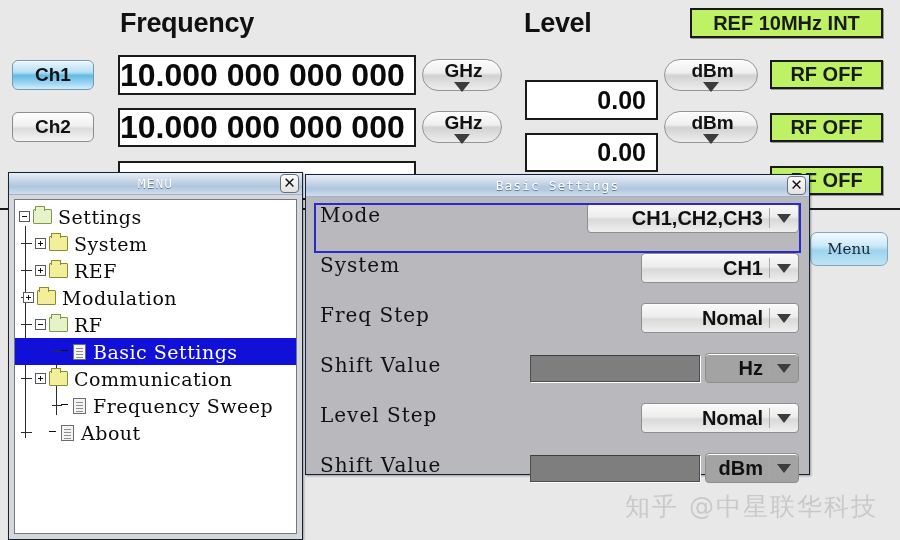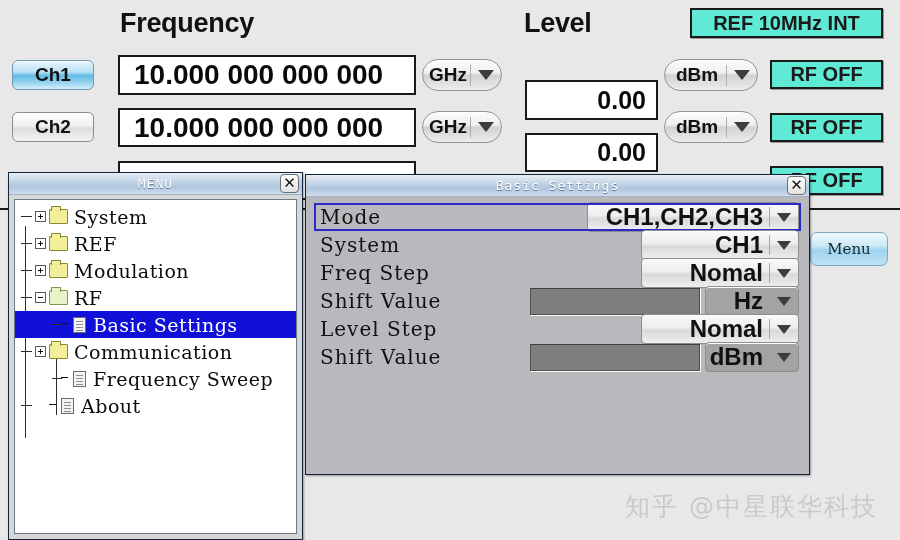--- a/index.html
+++ b/index.html
@@ -33,46 +33,47 @@
                  border-color:#6d9bb5;}
 
   
   .valbox{
     background:#fff;border:2px solid #1a1a1a;
     box-sizing:border-box;
     display:flex;align-items:center;
     font-weight:bold;color:#0a0a0a;
     letter-spacing:0px;
   }
-  .valbox.freq{font-size:28px;padding-left:14px;}
+  .valbox.freq{font-size:32px;}
   .valbox.lvl{font-size:25px;justify-content:flex-end;padding-right:10px;margin-top:25px;}
 
   
   .unit-dd{
     height:32px;box-sizing:border-box;
     border:1px solid #949494;border-radius:16px;
     background:linear-gradient(to bottom,#fcfcfc 0%,#efefef 42%,#d2d2d2 52%,#ededed 100%);
     display:flex;align-items:center;
     box-shadow:inset 0 1px 0 #fff;
+    flex-direction:column;
   }
   .unit-dd .u-txt{
     flex:1;text-align:center;font-size:19px;font-weight:bold;color:#111;
     padding-left:3px;
   }
   .unit-dd .u-sep{width:1px;height:70%;background:#aeaeae;}
   .unit-dd .u-arr{width:30px;display:flex;align-items:center;justify-content:center;}
   .caret{
     width:0;height:0;border-left:8px solid transparent;border-right:8px solid transparent;
     border-top:10px solid #3c3c3c;
   }
   .caret.sm{border-left-width:7px;border-right-width:7px;border-top-width:9px;}
 
   
   .orange{
-    background:#5eead4;border:2px solid #1a1a1a;box-sizing:border-box;
+    background:#bef264;border:2px solid #1a1a1a;box-sizing:border-box;
     display:flex;align-items:center;justify-content:center;
     font-weight:bold;color:#1a1a1a;
     box-shadow:1px 1px 0 rgba(0,0,0,.35);
   }
 
   
   .menu-btn{
     border:1px solid #7fa8bd;border-radius:7px;box-sizing:border-box;
     background:linear-gradient(to bottom,#f0f9fe 0%,#cfeaf8 38%,#9ed3ee 55%,#bfe4f6 100%);
     display:flex;align-items:center;justify-content:center;
@@ -144,34 +145,34 @@
     content:"";position:absolute;left:2px;right:2px;top:3px;height:1px;
     background:#8f8f8f;box-shadow:0 3px 0 #8f8f8f,0 6px 0 #8f8f8f,0 9px 0 #8f8f8f;
   }
   
   .tline-v{position:absolute;width:1px;background:#2b2b2b;}
   .tline-h{position:absolute;height:1px;background:#2b2b2b;}
 
   
   .dlg-body{position:absolute;left:0;right:0;top:22px;bottom:0;
             background:#b8b8bd;padding:6px 8px 0 8px;box-sizing:border-box;}
-  .frow{height:28px;display:flex;align-items:center;position:relative;}
+  .frow{height:50px;display:flex;position:relative;}
   .flabel{
     font-family:"DejaVu Serif", serif;font-size:20px;color:#111;
     letter-spacing:1px;padding-left:6px;
   }
   .fctl{position:absolute;right:2px;display:flex;align-items:center;}
   .dd{
     height:30px;box-sizing:border-box;
     border:1px solid #8e8e8e;border-radius:4px;
     background:linear-gradient(to bottom,#fafafa 0%,#ededed 45%,#d9d9d9 55%,#efefef 100%);
     display:flex;align-items:center;
     box-shadow:inset 0 1px 0 #fff;
   }
-  .dd .d-txt{flex:1;text-align:right;padding-right:6px;font-size:24px;font-weight:bold;color:#111;}
+  .dd .d-txt{flex:1;text-align:right;padding-right:6px;font-size:20px;font-weight:bold;color:#111;}
   .dd .d-sep{width:1px;height:68%;background:#a8a8a8;}
   .dd .d-arr{width:28px;display:flex;align-items:center;justify-content:center;}
   .dd.white{background:#a3a3a3;}
   .disabled-field{
     height:27px;background:#7e7e7e;
     border:1px solid #4f4f4f;border-top-color:#3f3f3f;
     box-sizing:border-box;box-shadow:1px 1px 0 #fefefe;
   }
   .focusring{
     position:absolute;left:0;right:0;top:0;bottom:0;
@@ -248,33 +249,38 @@
   <div class="win-tb">
     <span class="win-title">MENU</span>
     <span class="win-x">✕</span>
   </div>
   <div class="tree-body">
 
     <div class="tline-v" style="left:10px;top:26px;height:212px;"></div>
 
     <div class="tline-v" style="left:41px;top:150px;height:65px;"></div>
     <div id="tree-rows" style="position:relative;padding-top:3px;">
+        <div class="tnode" style="padding-left: 4px;">
+          <span class="expander"></span>
+          <span class="folder open"></span>
+          <span class="tlabel">Settings</span>
+        </div>
         <div class="tnode" style="padding-left: 20px;">
           <span class="tline-h" style="left: 6px; top: 13px; width: 11px;"></span>
           <span class="expander plus"></span>
           <span class="folder"></span>
           <span class="tlabel">System</span>
         </div>
         <div class="tnode" style="padding-left: 20px;">
           <span class="tline-h" style="left: 6px; top: 13px; width: 11px;"></span>
           <span class="expander plus"></span>
           <span class="folder"></span>
           <span class="tlabel">REF</span>
         </div>
-        <div class="tnode" style="padding-left: 20px;">
+        <div class="tnode" style="padding-left: 8px;">
           <span class="tline-h" style="left: 6px; top: 13px; width: 11px;"></span>
           <span class="expander plus"></span>
           <span class="folder"></span>
           <span class="tlabel">Modulation</span>
         </div>
         <div class="tnode" style="padding-left: 20px;">
           <span class="tline-h" style="left: 6px; top: 13px; width: 11px;"></span>
           <span class="expander"></span>
           <span class="folder open"></span>
           <span class="tlabel">RF</span>

